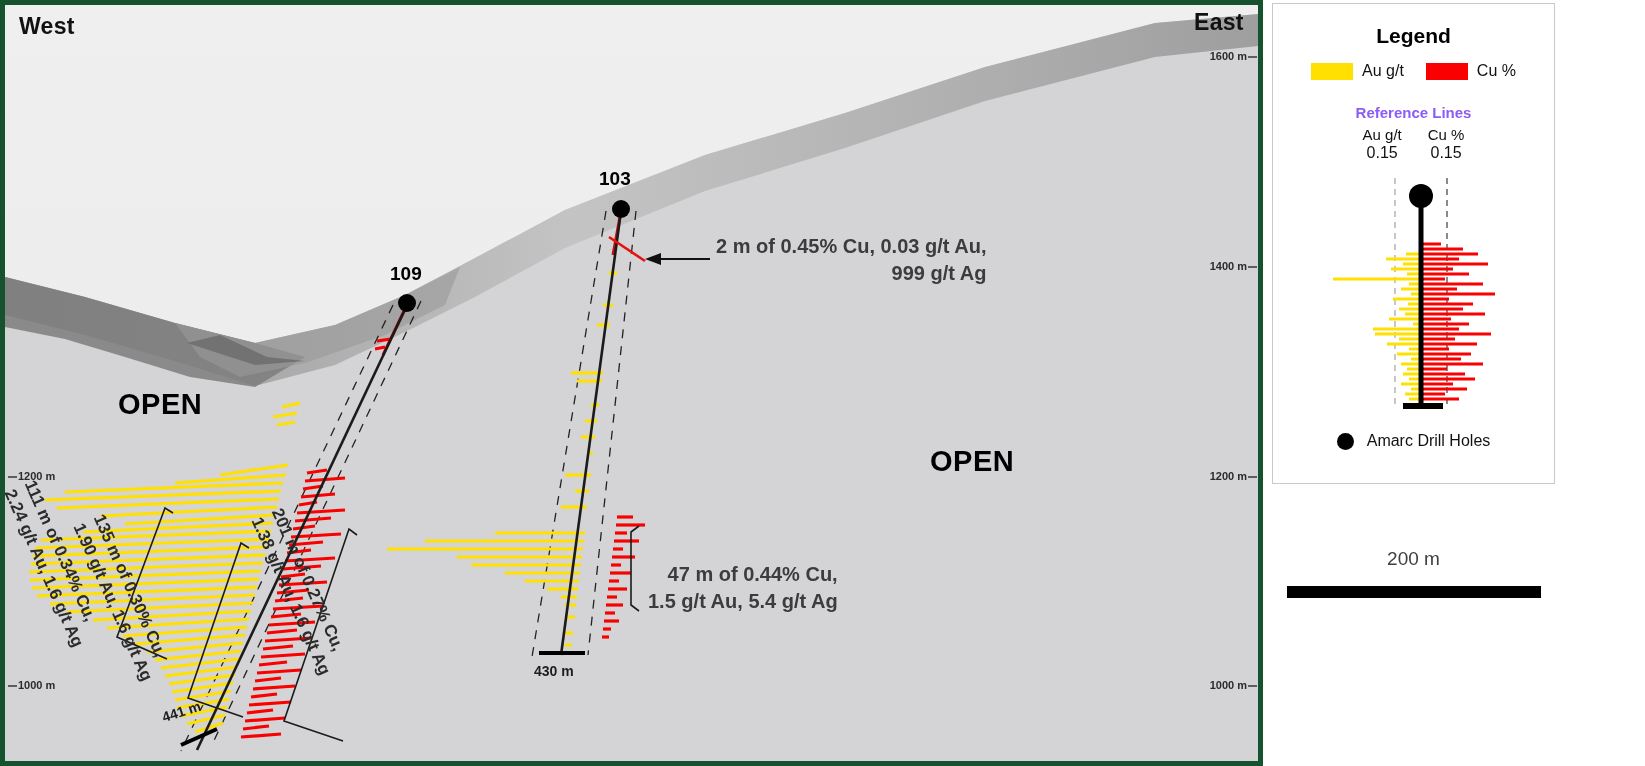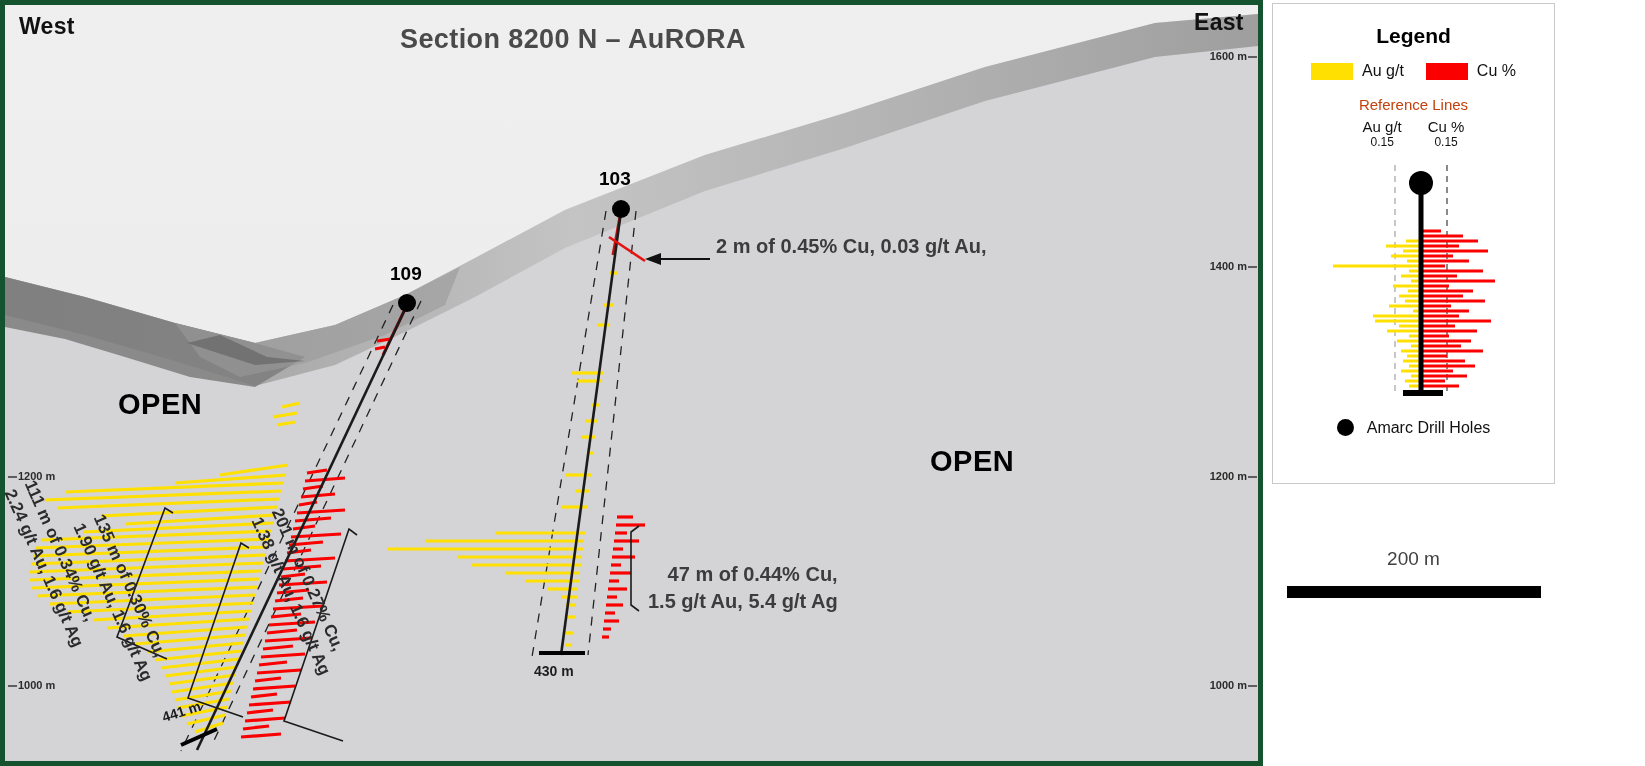--- a/index.html
+++ b/index.html
@@ -41,25 +41,25 @@
   .depth-lbl{font-size:14px;font-weight:bold;color:#1d1d1d;transform-origin:0 0;}
 
   
   #legend{position:absolute;left:1272px;top:3px;width:283px;height:481px;
           background:#fff;border:1px solid #c9c9c9;box-sizing:border-box;}
   #legend-title{text-align:center;font-size:21px;font-weight:bold;color:#000;margin-top:20px;}
   #legend-swatches{display:flex;justify-content:center;align-items:center;gap:22px;margin-top:14px;}
   .swatch-grp{display:flex;align-items:center;gap:9px;}
   .swatch{width:42px;height:17px;display:block;}
   .swatch-txt{font-size:16px;color:#111;}
-  #reflines-title{text-align:center;font-size:15px;font-weight:normal;color:#c2410c;margin-top:16px;}
+  #reflines-title{text-align:center;font-size:15px;font-weight:bold;color:#8b5cf6;margin-top:24px;}
   #reflines-heads{display:flex;justify-content:center;gap:26px;margin-top:5px;}
   .ref-col{text-align:center;}
   .ref-name{font-size:15px;color:#111;line-height:1.15;}
-  .ref-val{font-size:12px;color:#111;line-height:1.3;}
+  .ref-val{font-size:16px;color:#111;line-height:1.3;}
   #legend-mini{position:relative;width:100%;height:250px;margin-top:2px;}
   #legend-mini svg{position:absolute;left:0;top:0;}
   #legend-holes{display:flex;align-items:center;justify-content:center;gap:13px;margin-top:16px;}
   .dot{width:17px;height:17px;border-radius:50%;background:#000;display:block;}
   #legend-holes-txt{font-size:16px;color:#111;}
 
   #scale-wrap{position:absolute;left:1272px;top:548px;width:283px;text-align:center;}
   #scale-txt{font-size:19px;color:#404040;}
   #scale-bar{width:254px;height:12px;background:#000;margin:16px auto 0 auto;}
 </style>
@@ -274,38 +274,38 @@
       </g>
 
       <g stroke="#1b1b1b" stroke-width="1.6" fill="none">
         <path d="M634,521 L626,527 L626,600 L634,606"></path>
       </g>
     </svg>
 
     <div class="lbl dir-label" id="west">West</div>
     <div class="lbl dir-label" id="east">East</div>
 
-    <div id="sec-title">Section 8200 N – AuRORA</div>
 
     <div class="lbl open-label" id="open-west">OPEN</div>
     <div class="lbl open-label" id="open-east">OPEN</div>
 
     <div class="lbl hole-label" id="hole-109-label">109</div>
     <div class="lbl hole-label" id="hole-103-label">103</div>
 
     <div class="lbl elev-lbl elev-right" style="left:1196px;top:45px;width:46px;">1600 m</div>
     <div class="lbl elev-lbl elev-right" style="left:1196px;top:255px;width:46px;">1400 m</div>
     <div class="lbl elev-lbl elev-right" style="left:1196px;top:465px;width:46px;">1200 m</div>
     <div class="lbl elev-lbl elev-right" style="left:1196px;top:674px;width:46px;">1000 m</div>
 
     <div class="lbl elev-lbl" style="left:13px;top:465px;">1200 m</div>
     <div class="lbl elev-lbl" style="left:13px;top:674px;">1000 m</div>
 
     <div class="lbl callout" id="callout-103">
       <div>2 m of 0.45% Cu, 0.03 g/t Au,</div>
+      <div>999 g/t Ag</div>
     </div>
     <div class="lbl callout" id="callout-47m">
       <div>47 m of 0.44% Cu,</div>
       <div>1.5 g/t Au, 5.4 g/t Ag</div>
     </div>
 
     <div class="lbl rot-label" style="left:34px;top:472px;transform:rotate(66deg);">
       <div>111 m of 0.34% Cu,</div>
       <div>2.24 g/t Au, 1.6 g/t Ag</div>
     </div>

